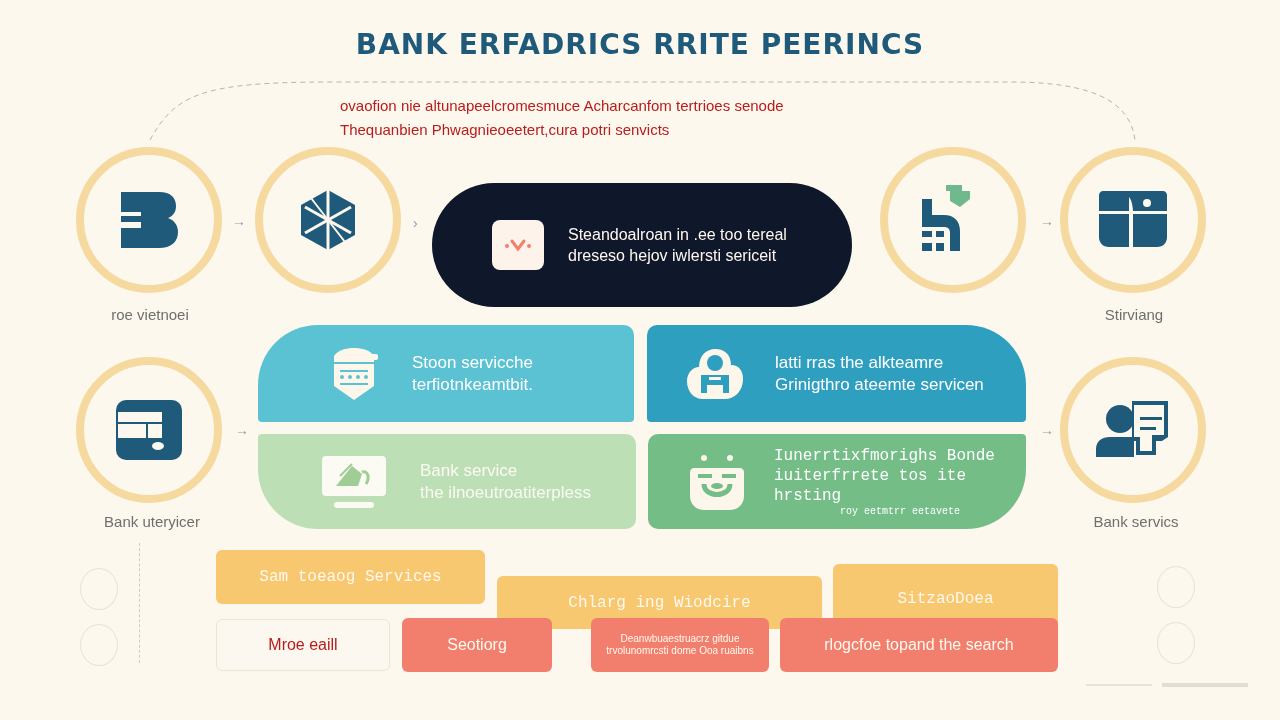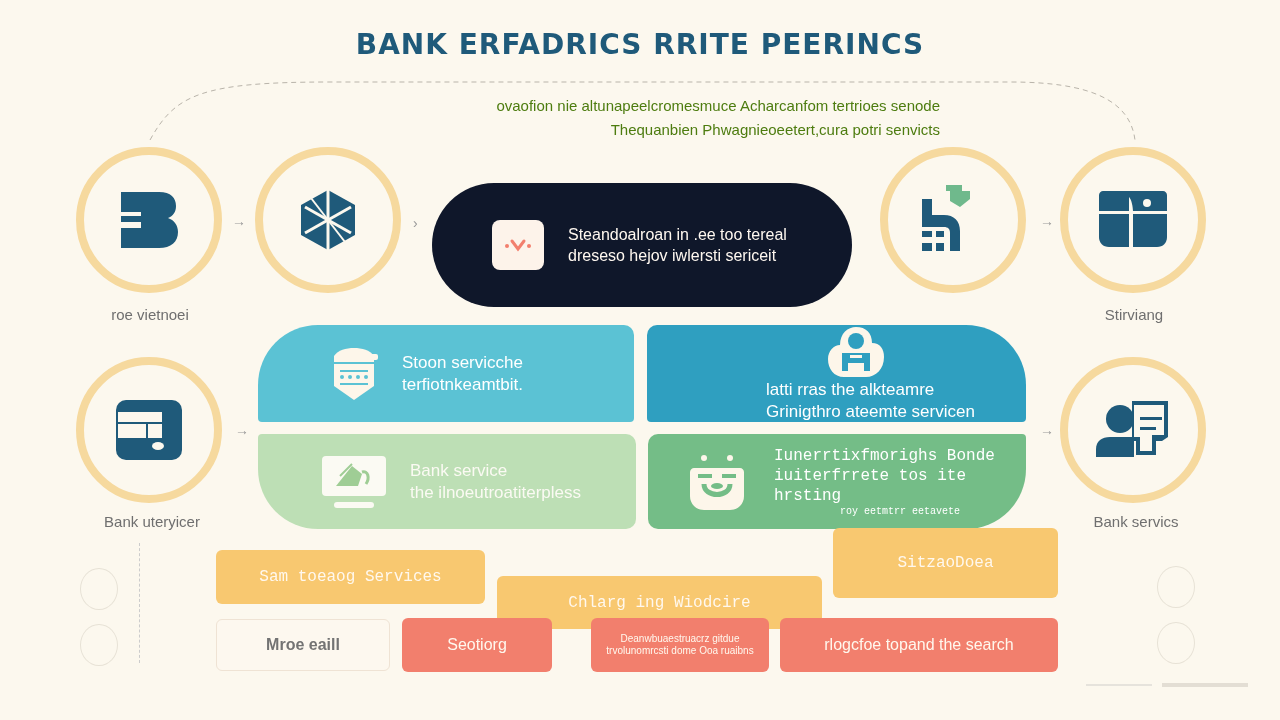--- a/index.html
+++ b/index.html
@@ -11,21 +11,21 @@
     color: #555;
   }
   .title {
     position: absolute; left: 0; top: 28px; width: 1280px;
     text-align: center; font-size: 28px; font-weight: bold;
     color: #1f5a7a; letter-spacing: 1px;
     font-family: "DejaVu Sans", sans-serif;
   }
   .subtitle {
     position: absolute; left: 340px; top: 94px; width: 600px;
-    text-align: right; font-size: 15px; line-height: 24px; color: #4d7c0f;
+    text-align: left; font-size: 15px; line-height: 24px; color: #b91c1c;
   }
   svg.overlay { position: absolute; left: 0; top: 0; pointer-events: none; }
 
   .ring {
     position: absolute; width: 146px; height: 146px; border-radius: 50%;
     border: 8px solid #f6d99e; background: #fcf8ee;
     display: flex; align-items: center; justify-content: center;
   }
   .ring-label {
     position: absolute; width: 180px; text-align: center;
@@ -44,34 +44,34 @@
     width: 52px; height: 50px; background: #fdf3ea; border-radius: 8px;
     display: flex; align-items: center; justify-content: center; flex: none;
   }
   .pill-text { margin-left: 24px; color: #fff8f0; font-size: 16px; line-height: 21px; }
 
   .card {
     position: absolute; display: flex; align-items: center;
     color: #fff; font-size: 17px; line-height: 22px;
   }
   .card .card-icon { flex: none; display: flex; align-items: center; justify-content: center; }
-  .card .card-text { margin-left: 24px; }
+  .card .card-text { margin-left: 34px; }
   .c1 { left: 258px; top: 325px; width: 376px; height: 97px; background: #5bc2d4; border-radius: 60px 10px 4px 4px; padding-left: 72px; }
-  .c2 { left: 647px; top: 325px; width: 379px; height: 97px; background: #2f9fc0; border-radius: 10px 60px 4px 4px; padding-left: 38px; flex-direction: column; }
+  .c2 { left: 647px; top: 325px; width: 379px; height: 97px; background: #2f9fc0; border-radius: 10px 60px 4px 4px; padding-left: 38px; }
   .c3 { left: 258px; top: 434px; width: 378px; height: 95px; background: #bddfb5; border-radius: 4px 10px 10px 60px; padding-left: 64px; color: #fbfaf3; }
   .c4 { left: 648px; top: 434px; width: 378px; height: 95px; background: #74bd87; border-radius: 10px 4px 60px 10px; padding-left: 42px; font-family: Liberation Mono, monospace; }
   .c2 .card-text, .c4 .card-text { margin-left: 30px; }
 
   .tile {
     position: absolute; border-radius: 6px; display: flex; align-items: center;
     justify-content: center; text-align: center; color: #fff8ee; font-size: 16px;
   }
   .y { background: #f8c870; font-family: Liberation Mono, monospace; }
   .r { background: #f27f6d; }
-  .o { background: #fdf8ef; border: 1px solid #efe3d4; color: #737373; font-weight: bold; }
+  .o { background: #fdf8ef; border: 1px solid #efe3d4; color: #b91c1c; }
   .small-text { font-size: 10px; line-height: 12px; }
 
   .ghost-circle {
     position: absolute; width: 38px; height: 42px; border-radius: 50%;
     border: 1px solid #e7e2d6;
   }
   .dash-v {
     position: absolute; left: 139px; top: 543px; width: 0; height: 120px;
     border-left: 1px dashed #ccc;
   }
@@ -238,21 +238,21 @@
   </div>
   <div class="card-text" style="font-size:16px;line-height:20px;">
     <div>Iunerrtixfmorighs Bonde</div>
     <div>iuiterfrrete tos ite hrsting</div>
     <div style="font-size:10px;line-height:12px;text-align:center;">roy eetmtrr eetavete</div>
   </div>
 </div>
 
 <div class="tile y" style="left:216px;top:550px;width:269px;height:54px;">Sam toeaog Services</div>
 <div class="tile y" style="left:497px;top:576px;width:325px;height:53px;">Chlarg ing Wiodcire</div>
-<div class="tile y" style="left:833px;top:528px;width:225px;height:70px;">SitzaoDoea</div>
+<div class="tile y" style="left:833px;top:564px;width:225px;height:70px;">SitzaoDoea</div>
 
 <div class="tile o" style="left:216px;top:619px;width:174px;height:52px;">Mroe eaill</div>
 <div class="tile r" style="left:402px;top:618px;width:150px;height:54px;">Seotiorg</div>
 <div class="tile r small-text" style="left:591px;top:618px;width:178px;height:54px;padding:0 14px;">Deanwbuaestruacrz gitdue trvolunomrcsti dome Ooa ruaibns</div>
 <div class="tile r" style="left:780px;top:618px;width:278px;height:54px;">rlogcfoe topand the search</div>
 
 <div class="ghost-circle" style="left:80px;top:568px;"></div>
 <div class="ghost-circle" style="left:80px;top:624px;"></div>
 <div class="dash-v"></div>
 <div class="ghost-circle" style="left:1157px;top:566px;"></div>

